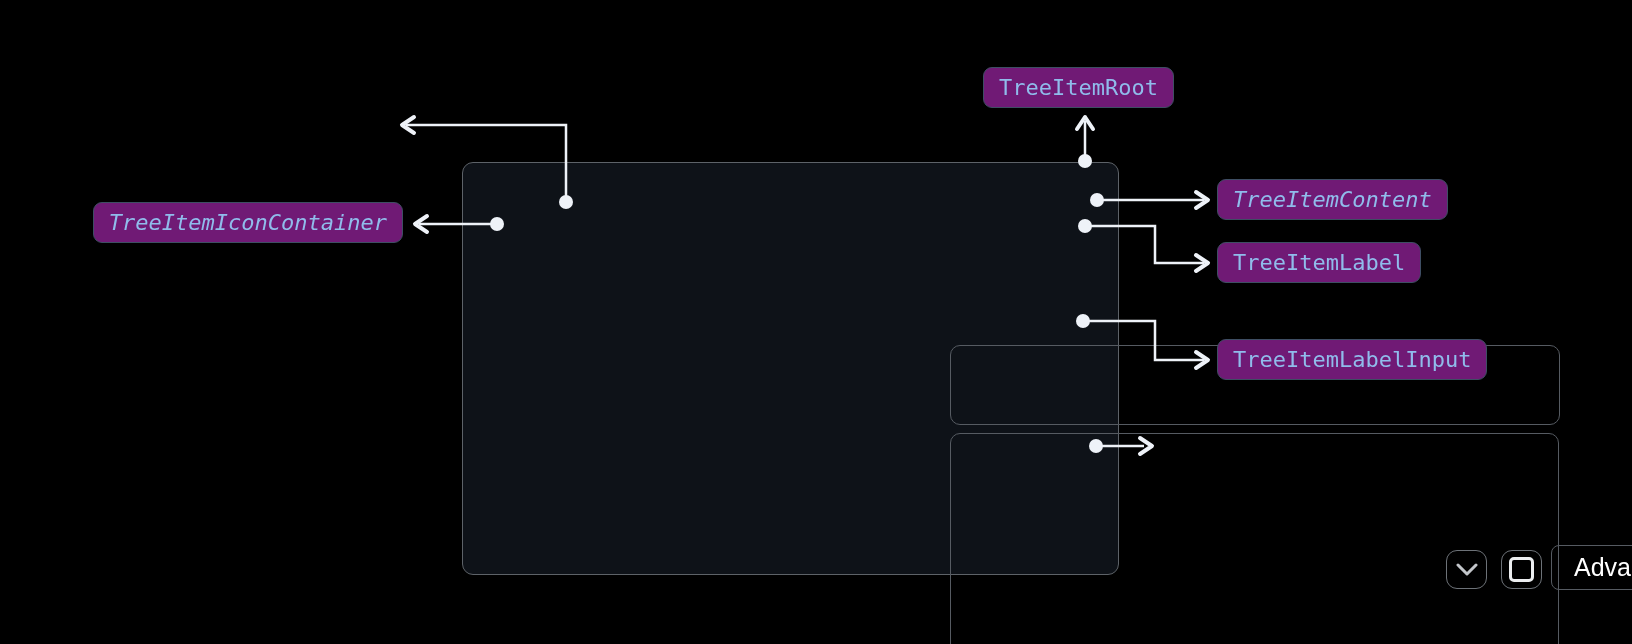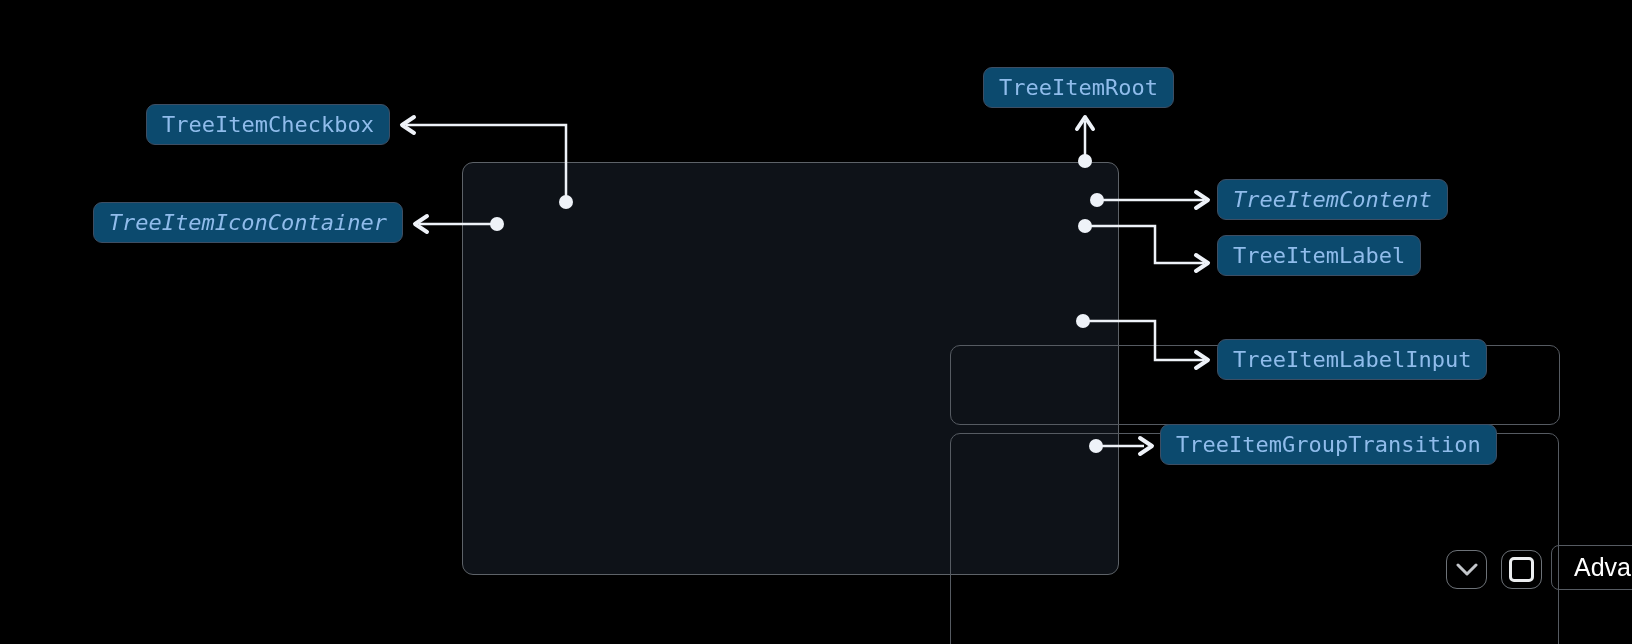--- a/index.html
+++ b/index.html
@@ -35,28 +35,28 @@
     color:#fff;font-size:25px;
   }
   .group-box{
     position:absolute;left:487px;top:270px;width:609px;height:283px;
     border:1.5px solid #565b62;border-radius:10px;box-sizing:border-box;
   }
   
   .chip{
     position:absolute;height:41px;box-sizing:border-box;
     display:inline-flex;align-items:center;padding:0 15px;
-    background:#0c4a6e;border:1.5px solid #3e4e63;border-radius:9px;
+    background:#701a75;border:1.5px solid #3e4e63;border-radius:9px;
     color:#90bceb;font-family:"DejaVu Sans Mono",monospace;font-size:22px;white-space:nowrap;
   }
   .chip-root{left:983px;top:67px;}
   .chip-checkbox{right:1242px;top:104px;}
   .chip-icon-container{right:1229px;top:202px;font-style:italic;}
   .chip-content{left:1217px;top:179px;font-style:italic;}
-  .chip-label{left:1217px;top:235px;}
+  .chip-label{left:1217px;top:242px;}
   .chip-label-input{left:1217px;top:339px;}
   .chip-group-transition{left:1160px;top:424px;}
   
   .overlay{position:absolute;left:0;top:0;width:1632px;height:644px;pointer-events:none;}
   .overlay polyline,.overlay line{stroke:#eef2f8;stroke-width:2.5;fill:none;}
   .overlay .head{stroke:#eef2f8;stroke-width:4;fill:none;stroke-linecap:round;stroke-linejoin:round;}
   .overlay circle{fill:#eef2f8;}
 </style>
 </head>
 <body>
@@ -88,37 +88,31 @@
       
 
       
 
     </div>
   </div>
 
   <div class="chip chip-root">
     <span>TreeItemRoot</span>
   </div>
-  <div class="chip chip-checkbox">
-    <span>TreeItemCheckbox</span>
-  </div>
   <div class="chip chip-icon-container">
     <span>TreeItemIconContainer</span>
   </div>
   <div class="chip chip-content">
     <span>TreeItemContent</span>
   </div>
   <div class="chip chip-label">
     <span>TreeItemLabel</span>
   </div>
   <div class="chip chip-label-input">
     <span>TreeItemLabelInput</span>
-  </div>
-  <div class="chip chip-group-transition">
-    <span>TreeItemGroupTransition</span>
   </div>
 
   <svg class="overlay">
 
     <polyline points="566,202 566,125 406,125"></polyline>
     <polyline class="head" points="414,117 402,125 414,133"></polyline>
     <circle cx="566" cy="202" r="7"></circle>
 
     <line x1="497" y1="224" x2="419" y2="224"></line>
     <polyline class="head" points="427,216 415,224 427,232"></polyline>

